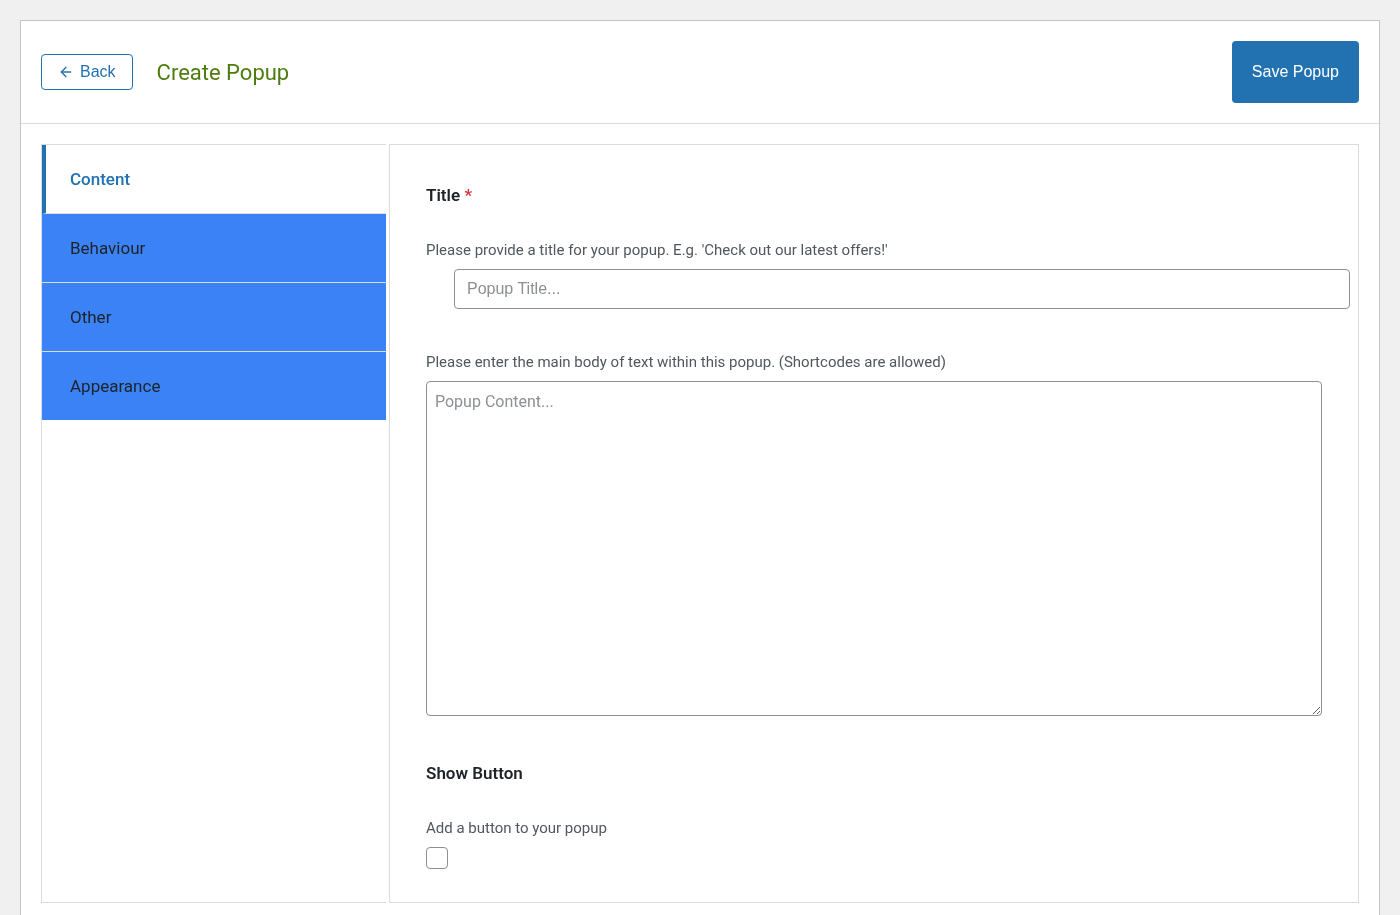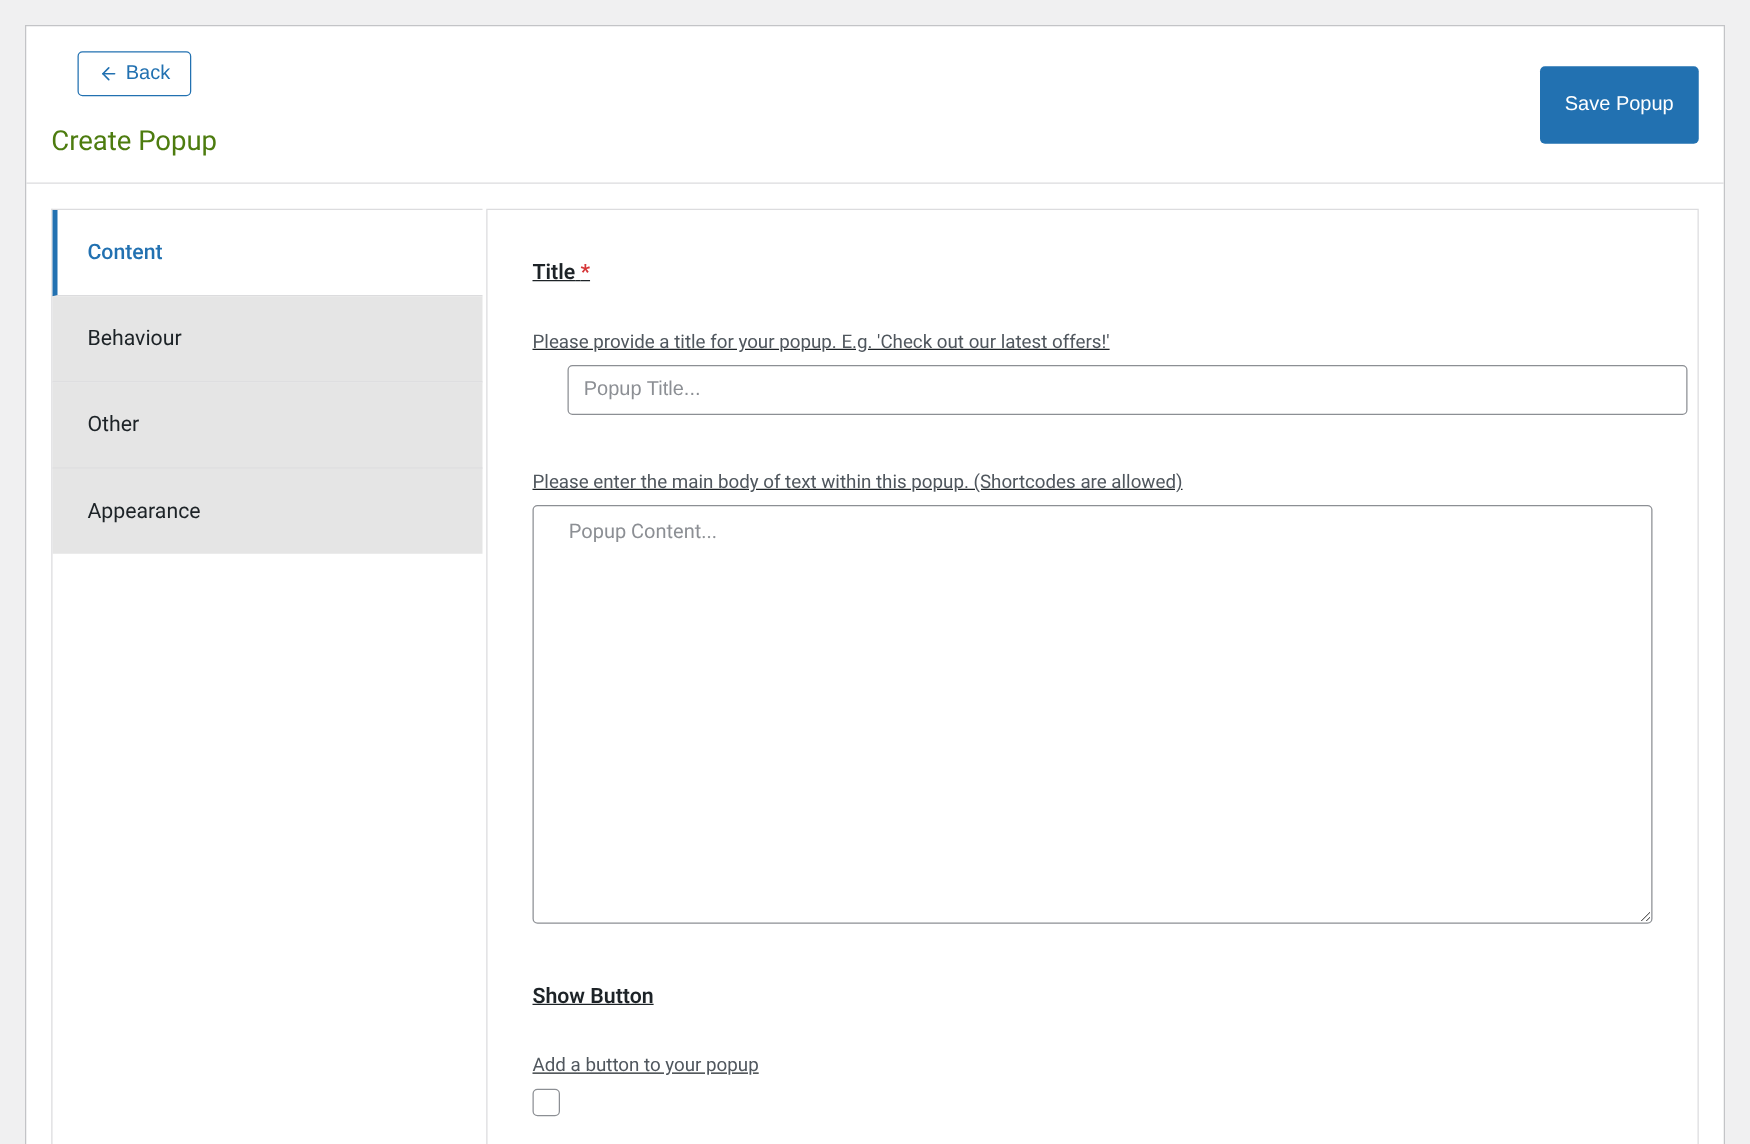--- a/index.html
+++ b/index.html
@@ -19,21 +19,20 @@
       display: flex;
       align-items: center;
       justify-content: space-between;
       padding: 20px;
       border-bottom: 1px solid #dcdcde;
     }
     .header-left {
       display: flex;
       align-items: center;
       gap: 24px;
-      flex-direction: column;
     }
     .back-button {
       display: inline-flex;
       align-items: center;
       gap: 6px;
       padding: 8px 16px;
       border: 1px solid #2271b1;
       border-radius: 4px;
       background: #fff;
       color: #2271b1;
@@ -63,37 +62,36 @@
     .sidebar {
       width: 345px;
       flex-shrink: 0;
       border: 1px solid #dcdcde;
       border-right: none;
     }
     .tab {
       padding: 24px 28px;
       font-size: 17px;
       color: #1d2327;
-      background: #e5e5e5;
+      background: #3b82f6;
       border-bottom: 1px solid #dcdcde;
       cursor: pointer;
     }
     .tab:last-child { border-bottom: none; }
     .tab.active {
       background: #fff;
       color: #2271b1;
       font-weight: 500;
       border-left: 4px solid #2271b1;
       padding-left: 24px;
     }
     .content {
       flex: 1;
       border: 1px solid #dcdcde;
       padding: 40px 36px 30px 36px;
-      text-decoration: underline;
     }
     .field { margin-bottom: 44px; }
     .field:last-child { margin-bottom: 0; }
     .field-label {
       font-size: 17px;
       font-weight: 600;
       color: #1d2327;
       margin-bottom: 2px;
     }
     .required { color: #d63638; }
@@ -109,21 +107,21 @@
       border: 1px solid #8c8f94;
       border-radius: 4px;
       font-size: 16px;
       color: #2c3338;
       margin-left: 28px;
     }
     .text-input::placeholder { color: #8c8f94; }
     .textarea {
       width: 100%;
       min-height: 335px;
-      padding: 10px 28px;
+      padding: 10px 8px;
       border: 1px solid #8c8f94;
       border-radius: 4px;
       font-size: 16px;
       color: #2c3338;
       font-family: inherit;
       resize: vertical;
     }
     .textarea::placeholder { color: #8c8f94; }
     .checkbox {
       width: 22px;

